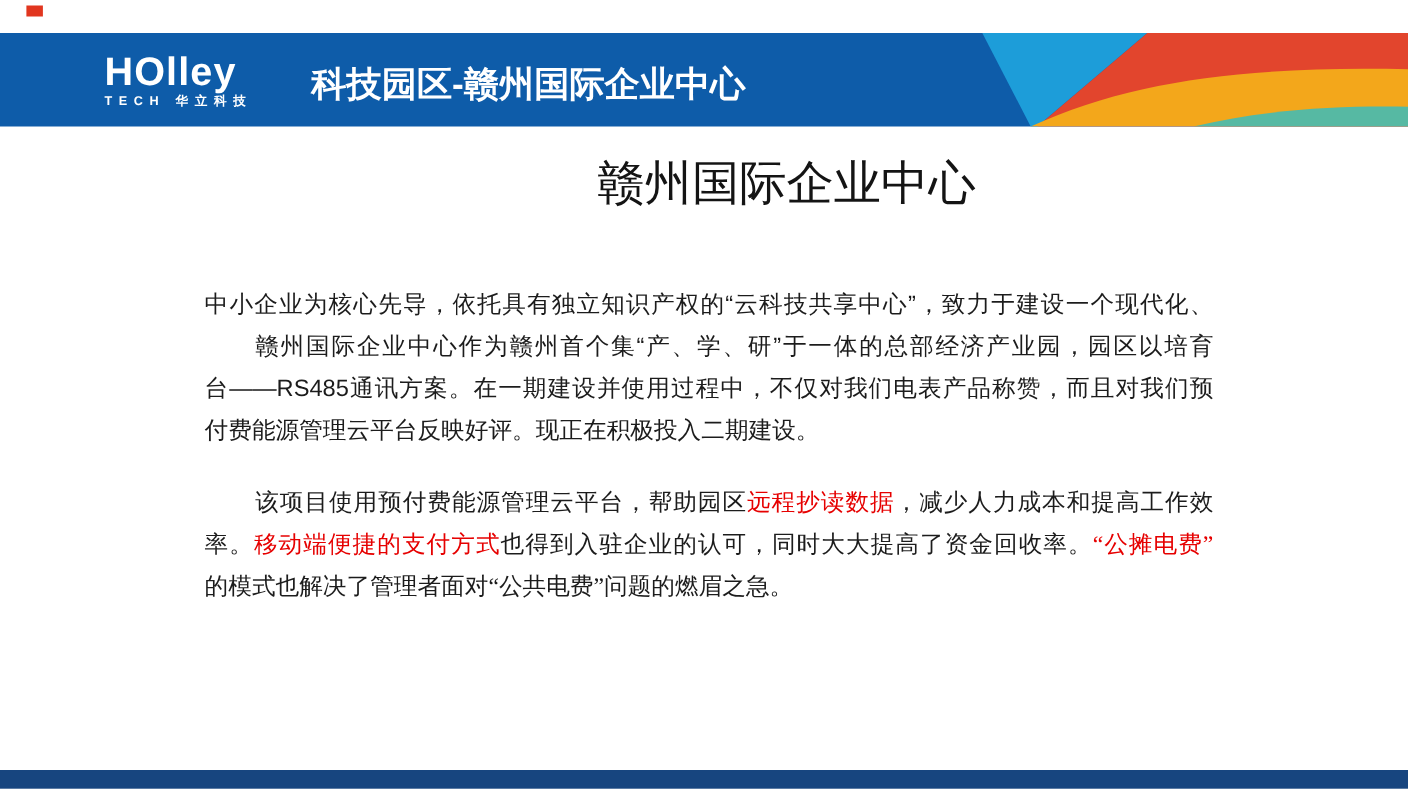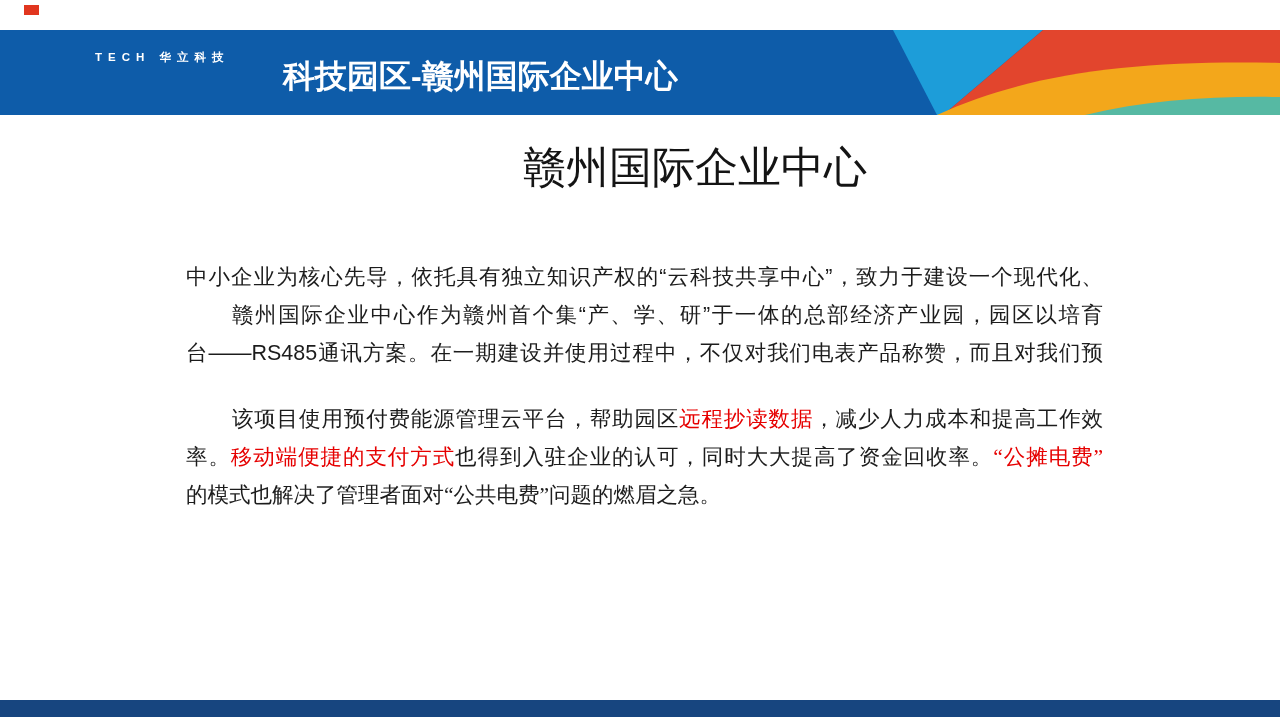--- a/index.html
+++ b/index.html
@@ -27,21 +27,21 @@
   .logo-tagline{
     font-size:11.5px;font-weight:700;letter-spacing:6px;margin-top:2px;white-space:nowrap;
   }
   .header-title{
     position:absolute;left:283px;top:26px;color:#ffffff;
     font-size:32px;font-weight:600;line-height:40px;white-space:nowrap;
   }
 
   
   .slide-title{
-    position:absolute;left:523px;top:139px;color:#141414;
+    position:absolute;left:543px;top:139px;color:#141414;
     font-size:43px;font-weight:500;line-height:56px;white-space:nowrap;
   }
   .body-text{
     position:absolute;left:186px;top:258px;width:917px;
     color:#1c1c1c;font-size:21.5px;
   }
   .para+.para{margin-top:28px;font-family:Liberation Serif, serif;}
   .line{
     height:38px;line-height:38px;
     text-align:justify;text-align-last:justify;
@@ -62,33 +62,35 @@
 
 <div class="header-bar">
   <svg class="header-deco" viewBox="0 0 400 85" preserveAspectRatio="none">
     <polygon class="deco-lightblue" points="13,0 163,0 63,85 57,85"></polygon>
     <polygon class="deco-red" points="163,0 400,0 400,85 63,85"></polygon>
     <path class="deco-orange" d="M57,85 C150,42 260,30 400,33 L400,85 Z"></path>
     <path class="deco-teal" d="M205,85 C268,70 330,66 400,67 L400,85 Z"></path>
   </svg>
 
   <div class="logo">
+    <div class="logo-wordmark">HOlley</div>
     <div class="logo-tagline">TECH 华立科技</div>
   </div>
 
   <div class="header-title">科技园区-赣州国际企业中心</div>
 </div>
 
 <div class="slide-title">赣州国际企业中心</div>
 
 <div class="body-text">
     <div class="para">
       <div class="line"><span>中小企业为核心先导，依托具有独立知识产权的“云科技共享中心”，致力于建设一个现代化、</span></div>
       <div class="line indent"><span>赣州国际企业中心作为赣州首个集“产、学、研”于一体的总部经济产业园，园区以培育</span></div>
       <div class="line"><span>台——RS485通讯方案。在一期建设并使用过程中，不仅对我们电表产品称赞，而且对我们预</span></div>
+      <div class="line last"><span>付费能源管理云平台反映好评。现正在积极投入二期建设。</span></div>
     </div>
     <div class="para">
       <div class="line indent"><span>该项目使用预付费能源管理云平台，帮助园区</span><span class="red">远程抄读数据</span><span>，减少人力成本和提高工作效</span></div>
       <div class="line"><span>率。</span><span class="red">移动端便捷的支付方式</span><span>也得到入驻企业的认可，同时大大提高了资金回收率。</span><span class="red">“公摊电费”</span></div>
       <div class="line last"><span>的模式也解决了管理者面对“公共电费”问题的燃眉之急。</span></div>
     </div>
   </div>
 
 <div class="footer-bar"></div>
 

